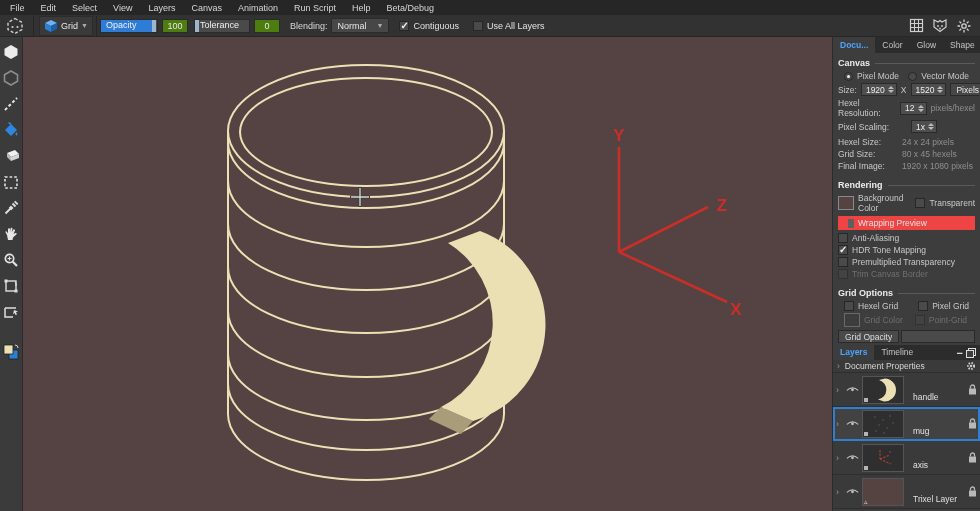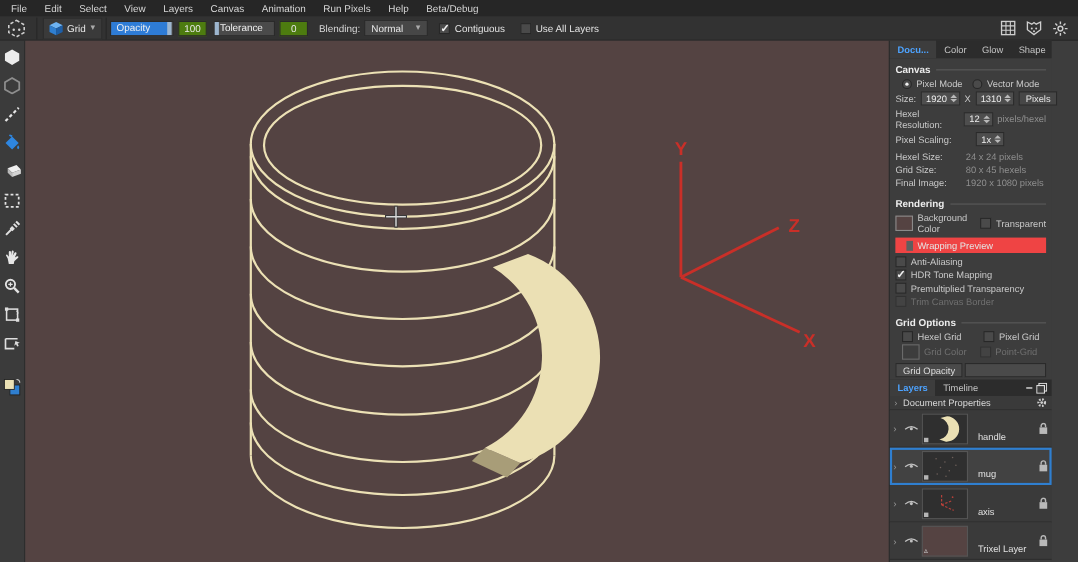--- a/index.html
+++ b/index.html
@@ -38,21 +38,21 @@
   .tb-right { margin-left:auto; display:flex; align-items:center; gap:8px; padding-right:8px; }
   .tb-right svg { display:block; }
   
   .tools { position:absolute; left:0; top:37px; width:23px; height:474px; background:#3b3b3b;
     border-right:1px solid #2b2b2b; display:flex; flex-direction:column; align-items:center; padding-top:3px; }
   .tool { width:22px; height:24px; display:flex; align-items:center; justify-content:center; margin-bottom:2px; }
   .tool.swatches { margin-top:14px; }
   
   .canvas { position:absolute; left:23px; top:37px; width:809px; height:474px; background:#544342; }
   
-  .rpanel { position:absolute; left:808px; top:37px; width:148px; height:474px; background:#3d3d3d;
+  .rpanel { position:absolute; left:832px; top:37px; width:148px; height:474px; background:#3d3d3d;
     border-left:1px solid #2b2b2b; font-size:8.5px; }
   .tabbar { display:flex; align-items:center; background:#2c2c2c; height:16px; }
   .tab { padding:0 7px; line-height:16px; color:#c4c4c4; }
   .tab.active { background:#3d3d3d; color:#4da3ff; font-weight:bold; }
   .tabbar .winbtns { margin-left:auto; display:flex; align-items:center; gap:3px; padding-right:4px; }
   .winbtns .minus { color:#ddd; font-weight:bold; font-size:11px; line-height:10px; }
   .section { padding:3px 5px 2px 5px; }
   .sec-head { display:flex; align-items:center; gap:5px; margin:2px 0 3px 0; }
   .sec-head b { color:#ececec; font-size:9px; }
   .sec-head .rule { flex:1; height:1px; background:#5a5a5a; }
@@ -93,21 +93,21 @@
 <div class="app">
 
   <div class="menubar">
     <span>File</span>
     <span>Edit</span>
     <span>Select</span>
     <span>View</span>
     <span>Layers</span>
     <span>Canvas</span>
     <span>Animation</span>
-    <span>Run Pixels</span>
+    <span>Run Script</span>
     <span>Help</span>
     <span>Beta/Debug</span>
   </div>
 
   <div class="toolbar">
     <div class="appicon">
       <svg width="18" height="18" viewBox="0 0 18 18">
         <polygon points="9,1.5 16,5.5 16,12.5 9,16.5 2,12.5 2,5.5" fill="none" stroke="#cfcfcf" stroke-width="1.4" stroke-dasharray="3,2"></polygon>
         <circle cx="6.5" cy="10" r="1.1" fill="#cfcfcf"></circle>
           <circle cx="11.5" cy="10" r="1.1" fill="#cfcfcf"></circle>
@@ -308,21 +308,21 @@
         <span class="lab">Size:</span>
         <span class="spin">
             <span>1920</span>
             <span class="arrows">
               <i class="up"></i>
               <i class="dn"></i>
             </span>
           </span>
         <span class="lab">X</span>
         <span class="spin">
-            <span>1310</span>
+            <span>1520</span>
             <span class="arrows">
               <i class="up"></i>
               <i class="dn"></i>
             </span>
           </span>
         <span class="ddl" style="height:13px;">
           <span>Pixels</span>
           </span>
       </div>
       <div class="prow">

